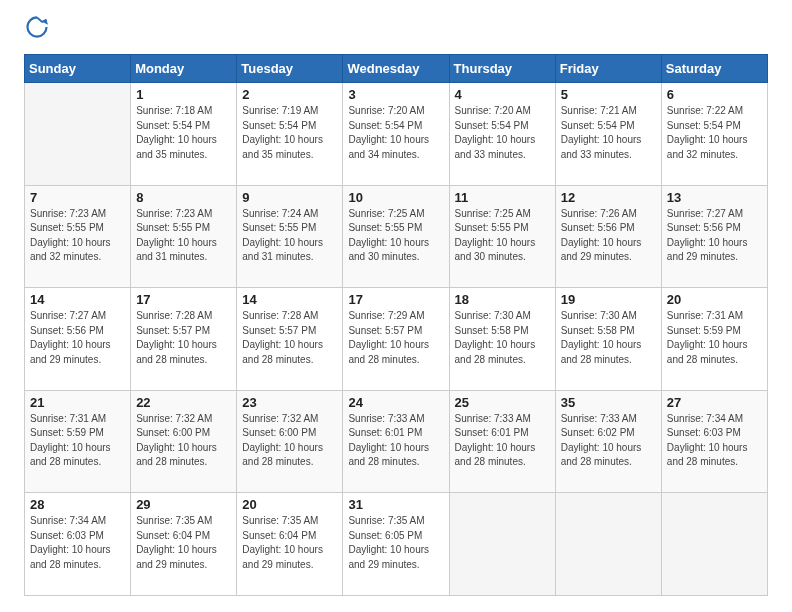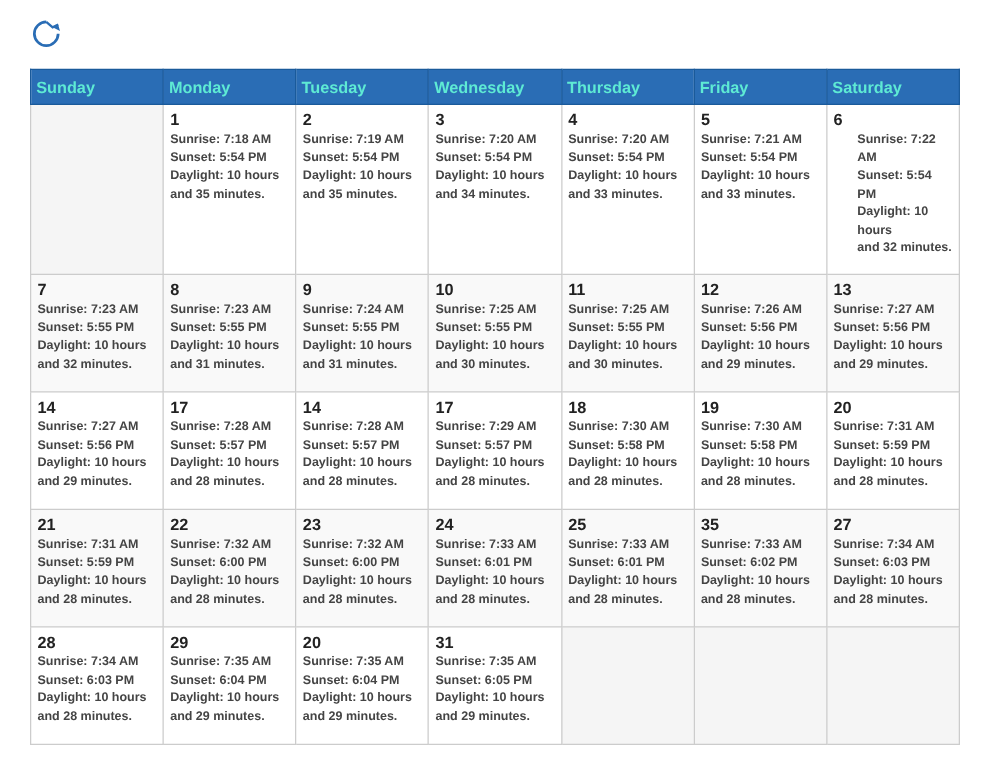--- a/index.html
+++ b/index.html
@@ -55,21 +55,21 @@
     }
     .calendar {
       flex: 1;
       border: 1px solid #ccc;
       border-collapse: collapse;
       width: 100%;
       table-layout: fixed;
     }
     .calendar th {
       background: #2a6db5;
-      color: #5eead4;
+      color: #ffffff;
       font-size: 13px;
       font-weight: bold;
       padding: 6px 4px;
       text-align: left;
       border: 1px solid #1a5a9a;
     }
     .calendar td {
       border: 1px solid #ccc;
       vertical-align: top;
       padding: 4px 5px;
@@ -85,21 +85,20 @@
       font-size: 13px;
       font-weight: bold;
       color: #222;
       display: block;
       margin-bottom: 2px;
     }
     .day-info {
       font-size: 10px;
       color: #444;
       line-height: 1.45;
-      font-weight: bold;
     }
     .row-bg-alt td {
       background: #f9f9f9;
     }
   </style>
 </head>
 <body>
 
 <div class="page">
   <div class="header">
@@ -169,21 +168,21 @@
           </td>
           <td>
             <span class="day-number">5</span>
             <div class="day-info" style="white-space: pre-line;">Sunrise: 7:21 AM
 Sunset: 5:54 PM
 Daylight: 10 hours
 and 33 minutes.</div>
           </td>
           <td>
             <span class="day-number">6</span>
-            <div class="day-info" style="white-space: pre-line; margin-left: 19px;">Sunrise: 7:22 AM
+            <div class="day-info" style="white-space: pre-line;">Sunrise: 7:22 AM
 Sunset: 5:54 PM
 Daylight: 10 hours
 and 32 minutes.</div>
           </td>
         </tr>
         <tr class="row-bg-alt">
           <td>
             <span class="day-number">7</span>
             <div class="day-info" style="white-space: pre-line;">Sunrise: 7:23 AM
 Sunset: 5:55 PM

